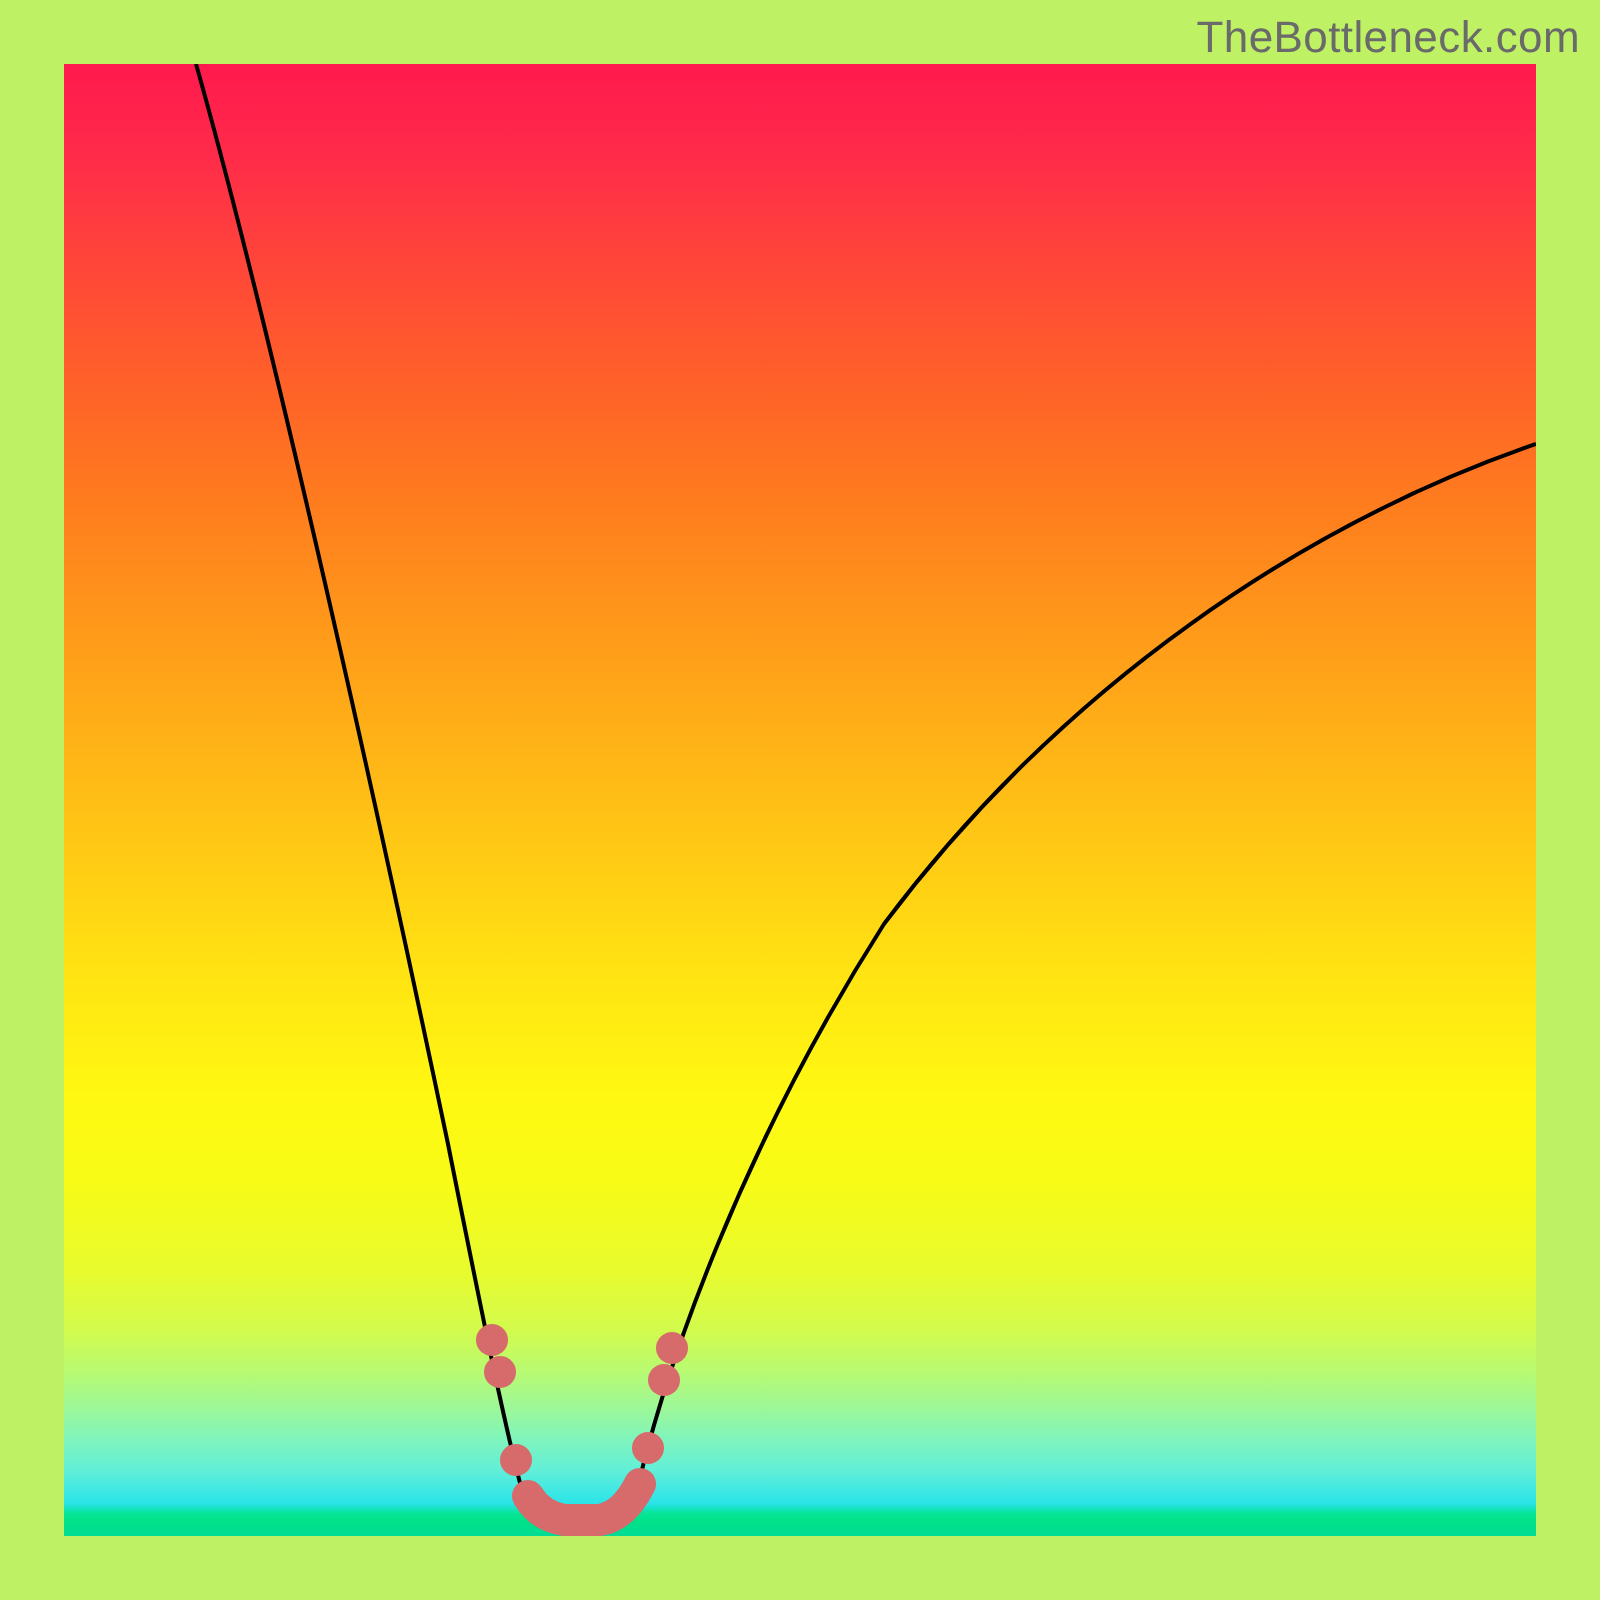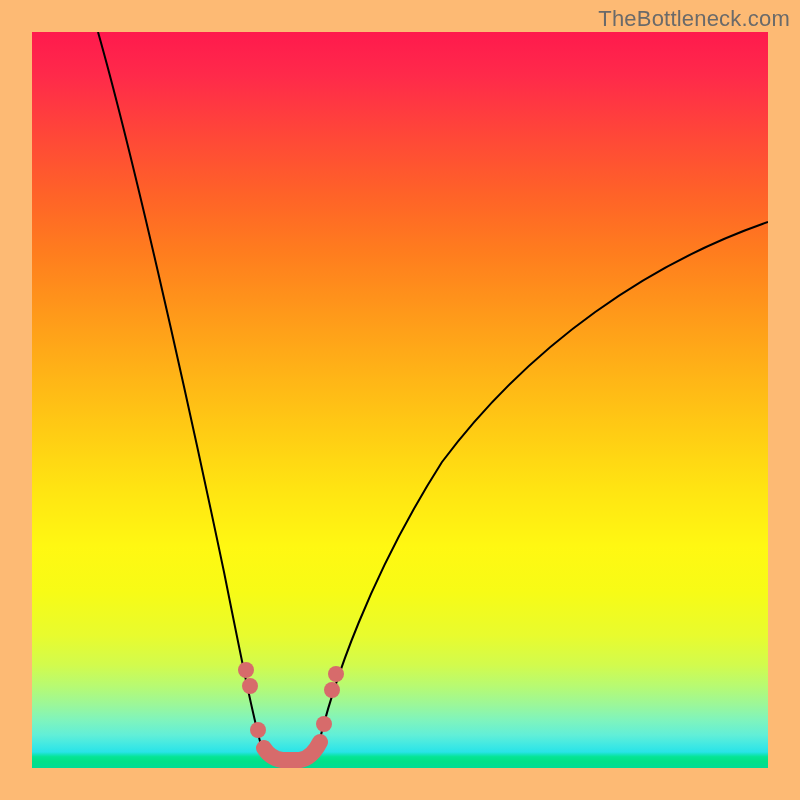--- a/index.html
+++ b/index.html
@@ -10,21 +10,21 @@
     overflow: hidden;
     background: #000;
     font-family: Arial, Helvetica, sans-serif;
   }
   .frame {
     position: absolute;
     left: 0;
     top: 0;
     width: 800px;
     height: 800px;
-    background: #fdba74;
+    background: #bef264;
   }
   .plot {
     position: absolute;
     left: 32px;
     top: 32px;
     width: 736px;
     height: 736px;
     overflow: hidden;
   }
   .gradient {

